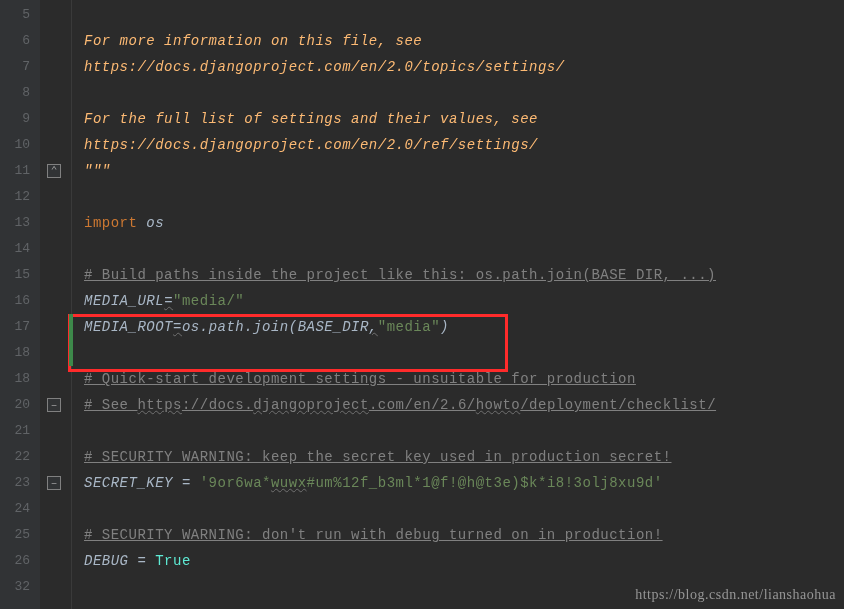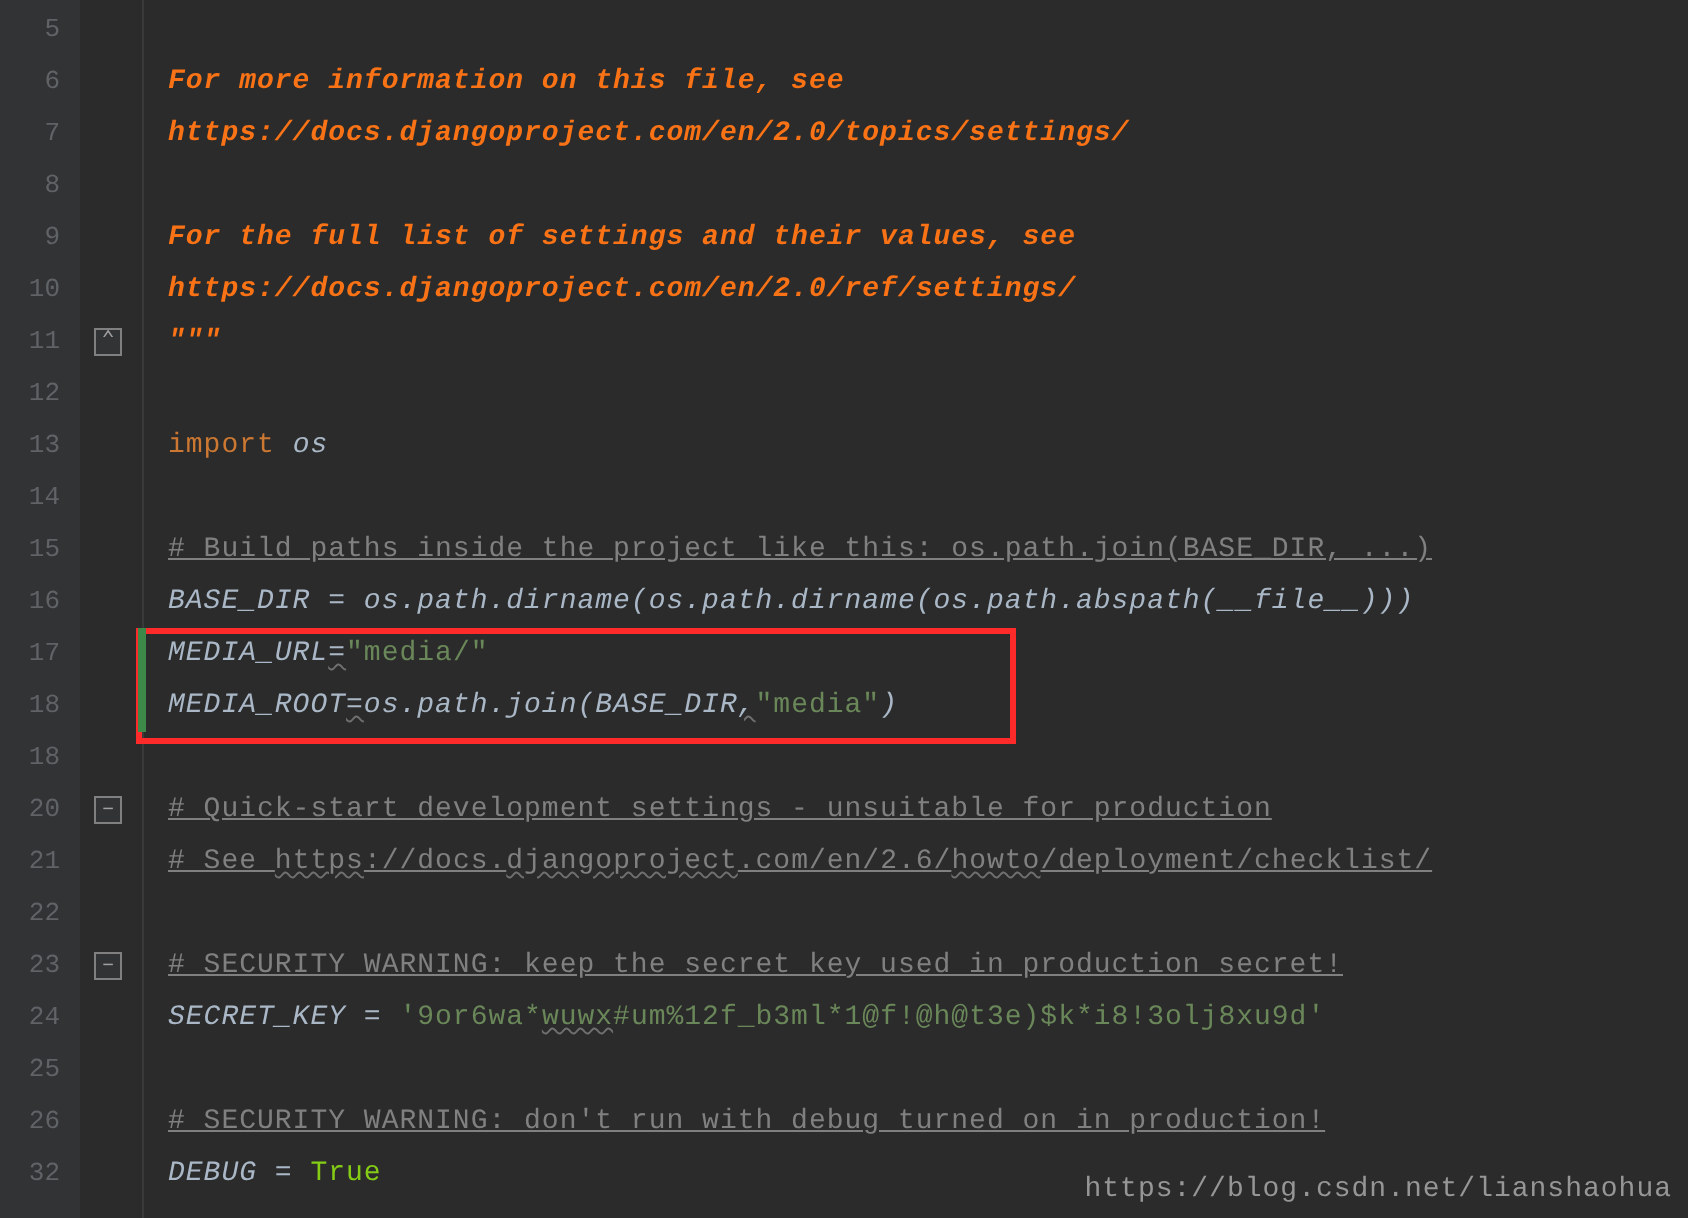--- a/index.html
+++ b/index.html
@@ -56,24 +56,24 @@
     padding-top: 2px;
   }
   .code-line {
     height: 26px;
     line-height: 26px;
     padding-left: 12px;
     white-space: pre;
     letter-spacing: 0.5px;
   }
   .c-comment { color: #808080; text-decoration: underline; }
-  .c-docstring { color: #f97316; font-style: italic; font-weight: bold; }
+  .c-docstring { color: #fdba74; font-style: italic; }
   .c-keyword { color: #cc7832; font-family: Liberation Mono, monospace; }
   .c-string { color: #6a8759; }
-  .c-builtin { color: #84cc16; }
+  .c-builtin { color: #5eead4; }
   .c-default { color: #a9b7c6; font-style: italic; }
   .wavy {
     text-decoration: underline wavy #707070;
     text-decoration-thickness: 1px;
   }
   .highlight-box {
     position: absolute;
     border: 3px solid #ff2b2b;
     left: -4px;
     top: 314px;
@@ -85,21 +85,21 @@
     position: absolute;
     left: -3px;
     width: 4px;
     background: #3d894a;
   }
   .watermark {
     position: absolute;
     right: 8px;
     bottom: 6px;
     color: #969696;
-    font-family: Liberation Mono, monospace;
+    font-family: Liberation Serif, serif;
     font-size: 14px;
     letter-spacing: 0.5px;
   }
 </style>
 </head>
 <body>
 
 <div class="editor">
   <div class="gutter" id="gutter">
       <div class="ln">5</div>
@@ -139,21 +139,20 @@
       <div class="code-line"><span class="c-docstring">For more information on this file, see</span></div>
       <div class="code-line"><span class="c-docstring">https://docs.djangoproject.com/en/2.0/topics/settings/</span></div>
       <div class="code-line"><span class="c-docstring"></span></div>
       <div class="code-line"><span class="c-docstring">For the full list of settings and their values, see</span></div>
       <div class="code-line"><span class="c-docstring">https://docs.djangoproject.com/en/2.0/ref/settings/</span></div>
       <div class="code-line"><span class="c-docstring">"""</span></div>
       <div class="code-line"><span class="c-default"></span></div>
       <div class="code-line"><span class="c-keyword">import</span><span class="c-default"> os</span></div>
       <div class="code-line"><span class="c-default"></span></div>
       <div class="code-line"><span class="c-comment"># Build paths inside the project like this: os.path.join(BASE_DIR, ...)</span></div>
-      <div class="code-line"><span class="c-default">BASE_DIR = os.path.dirname(os.path.dirname(os.path.abspath(__file__)))</span></div>
       <div class="code-line"><span class="c-default">MEDIA_URL</span><span class="c-default wavy">=</span><span class="c-string">"media/"</span></div>
       <div class="code-line"><span class="c-default">MEDIA_ROOT</span><span class="c-default wavy">=</span><span class="c-default">os.path.join(BASE_DIR</span><span class="c-default wavy">,</span><span class="c-string">"media"</span><span class="c-default">)</span></div>
       <div class="code-line"><span class="c-default"></span></div>
       <div class="code-line"><span class="c-comment"># Quick-start development settings - unsuitable for production</span></div>
       <div class="code-line"><span class="c-comment"># See </span><span class="c-comment wavy">https</span><span class="c-comment">://docs.</span><span class="c-comment wavy">djangoproject</span><span class="c-comment">.com/en/2.6/</span><span class="c-comment wavy">howto</span><span class="c-comment">/deployment/checklist/</span></div>
       <div class="code-line"><span class="c-default"></span></div>
       <div class="code-line"><span class="c-comment"># SECURITY WARNING: keep the secret key used in production secret!</span></div>
       <div class="code-line"><span class="c-default">SECRET_KEY = </span><span class="c-string">'9or6wa*</span><span class="c-string wavy">wuwx</span><span class="c-string">#um%12f_b3ml*1@f!@h@t3e)$k*i8!3olj8xu9d'</span></div>
       <div class="code-line"><span class="c-default"></span></div>
       <div class="code-line"><span class="c-comment"># SECURITY WARNING: don't run with debug turned on in production!</span></div>

